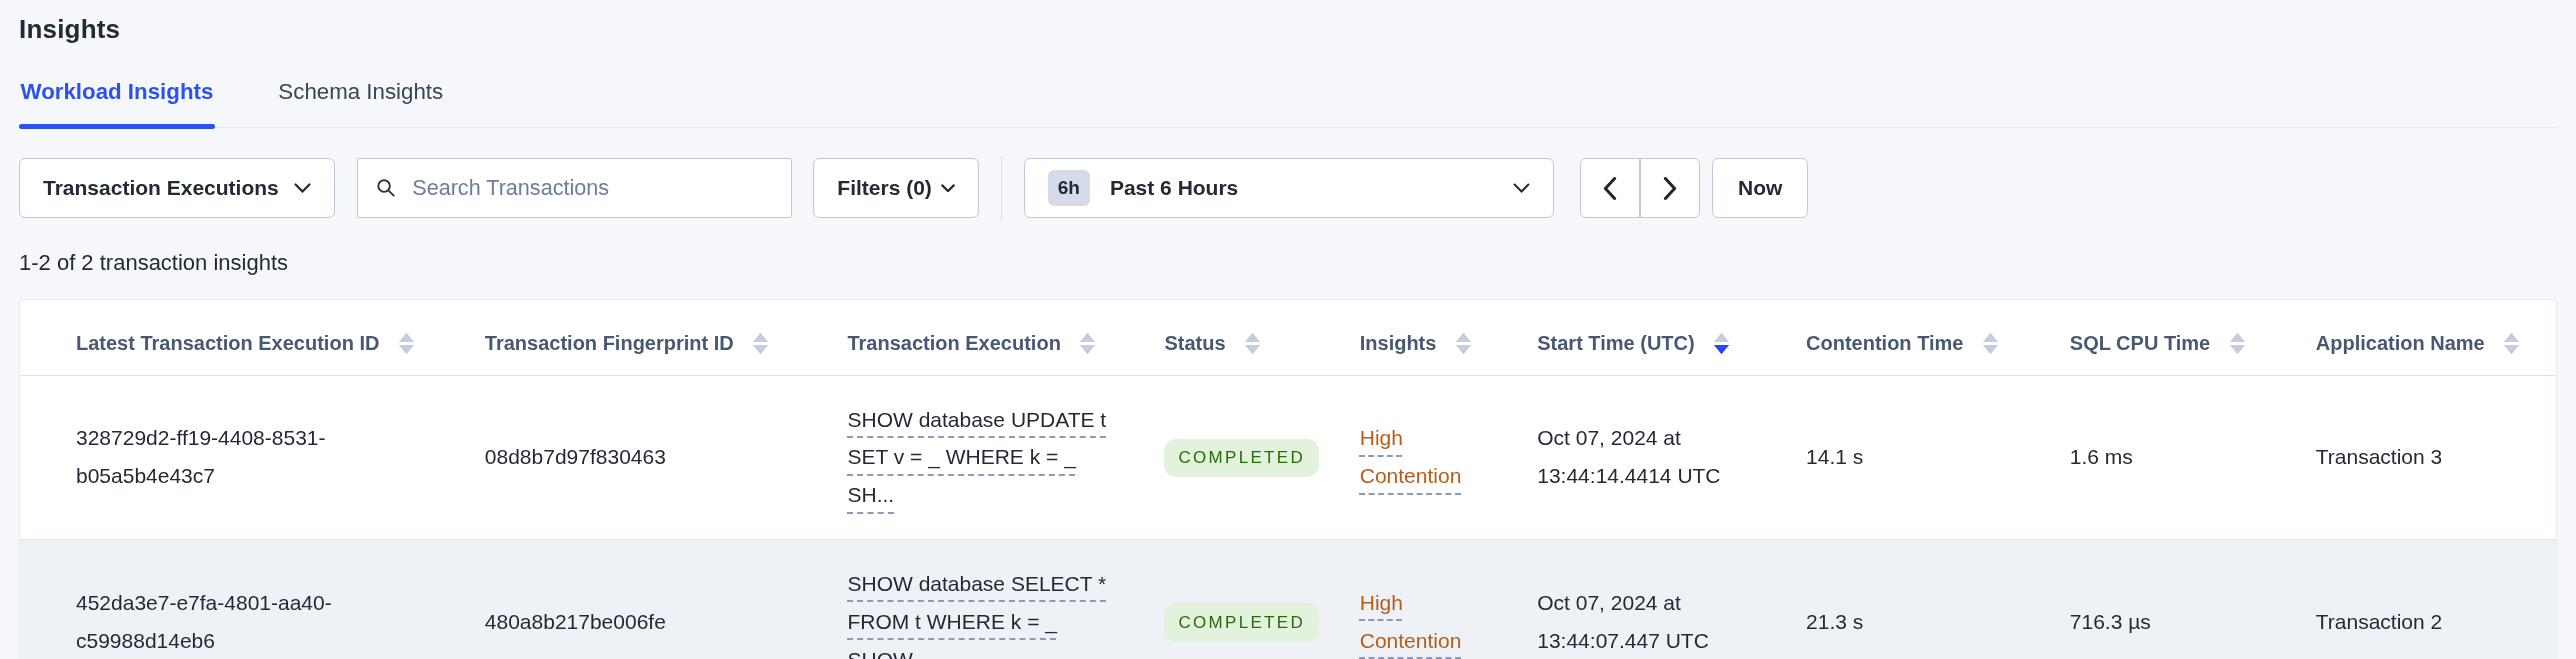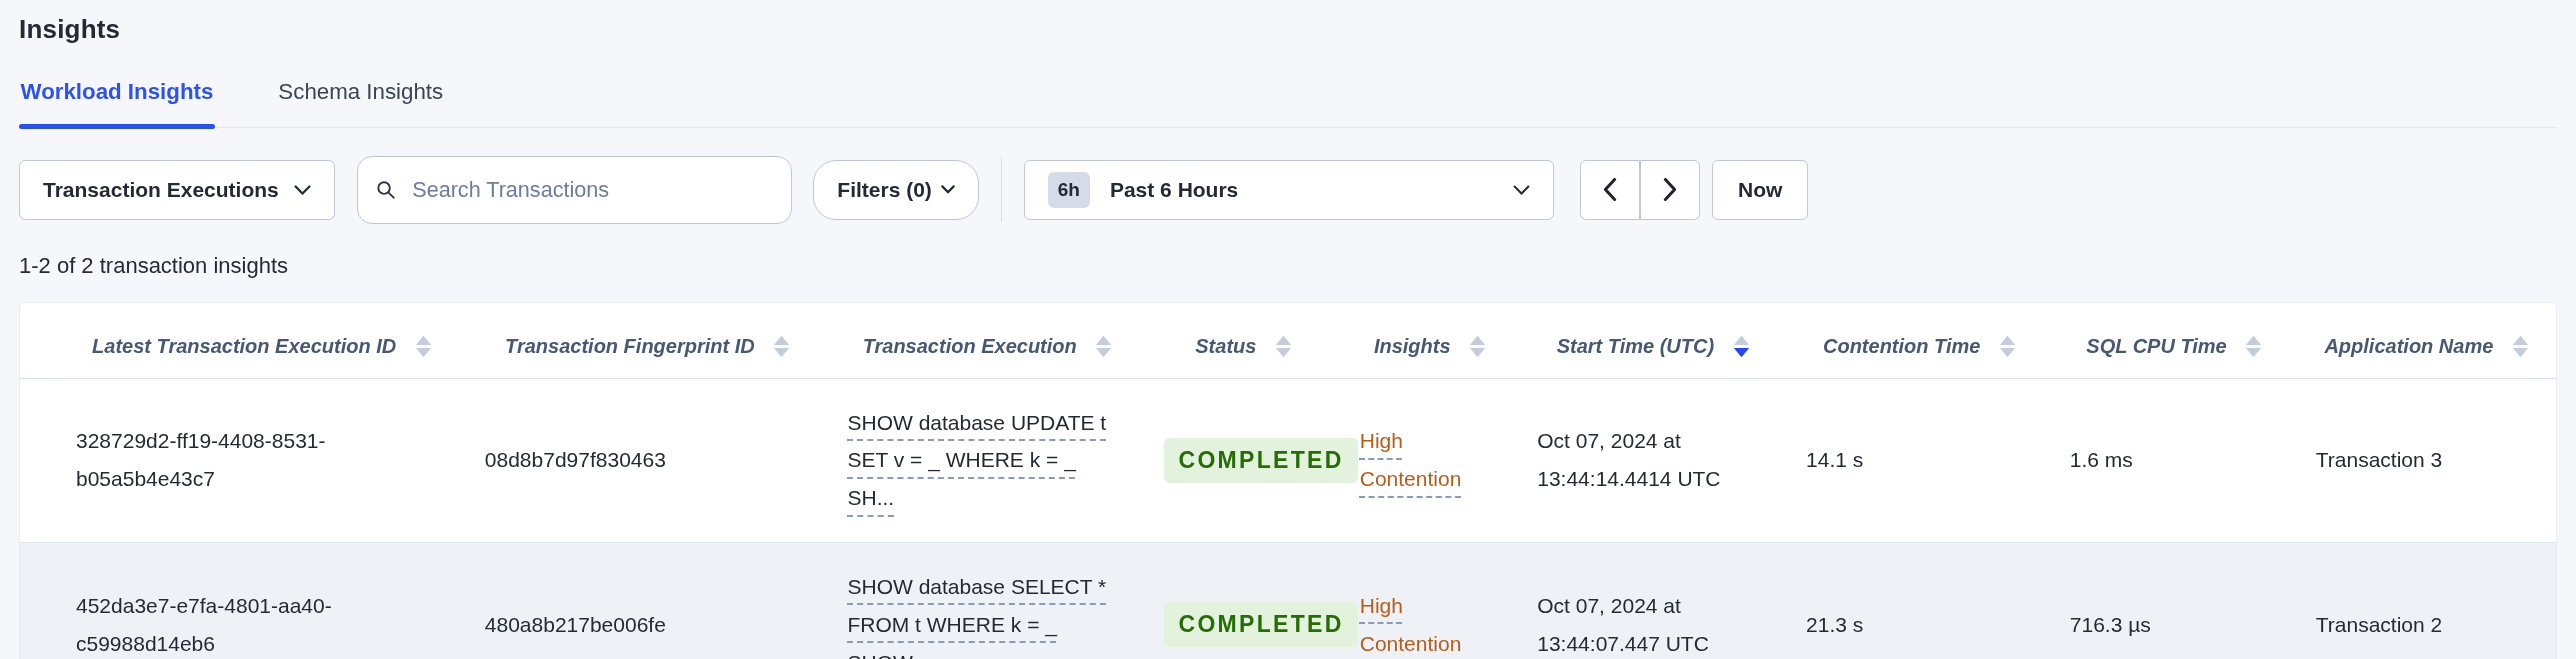--- a/index.html
+++ b/index.html
@@ -42,29 +42,29 @@
 
   
   .toolbar{display:flex;align-items:center;margin-top:28px;}
   .btn{
     height:60px;background:#fff;border:1.5px solid var(--border-btn);border-radius:6.2px;
     display:inline-flex;align-items:center;gap:15.4px;padding:0 23px;
     font-family:inherit;font-size:21px;font-weight:600;color:var(--body-text);cursor:pointer;
   }
   .chev{color:#242a35;flex:none;}
   .searchbox{
-    width:435px;height:68px;margin-left:21.6px;background:#fff;
-    border:1.5px solid var(--border-btn);border-radius:15px;
+    width:435px;height:60px;margin-left:21.6px;background:#fff;
+    border:1.5px solid var(--border-btn);border-radius:2px;
     display:flex;align-items:center;padding:0 18.5px;gap:14px;
   }
   .searchbox input{
     border:none;outline:none;flex:1;font-family:inherit;font-size:21.6px;color:var(--body-text);background:transparent;
   }
   .searchbox input::placeholder{color:#6c7b9e;}
-  .filters-btn{margin-left:21.6px;gap:9.2px;border-radius:23px;}
+  .filters-btn{margin-left:21.6px;gap:9.2px;}
   .vdivider{width:1.5px;height:65px;background:#d8dde8;margin:0 21.6px;}
   .time-picker{width:530px;justify-content:flex-start;gap:20px;}
   .time-picker .chev{margin-left:auto;}
   .time-badge{
     background:#d5dbe8;border-radius:6.2px;padding:7px 10px;
     font-weight:700;font-size:19px;color:var(--body-text);
   }
   .pager{display:flex;margin-left:26px;}
   .pager button{
     width:60px;height:60px;background:#fff;border:1.5px solid var(--border-btn);
@@ -80,21 +80,21 @@
   .card{
     margin-top:23px;background:#fff;border:0.8px solid #e7ebf2;border-bottom:none;
     border-radius:4.6px 4.6px 0 0;height:385px;overflow:hidden;
   }
   table{width:100%;border-collapse:collapse;table-layout:fixed;}
   thead th{
     padding:32px 18.5px 20px 18.5px;border-bottom:1.5px solid #dce2ec;
     font-size:20px;font-weight:700;color:var(--header-text);text-align:left;vertical-align:middle;
   }
   thead th:first-child{padding-left:56px;}
-  .th-inner{display:flex;align-items:center;justify-content:center;gap:18.5px;font-style:italic;}
+  .th-inner{display:flex;align-items:center;justify-content:flex-start;gap:18.5px;}
   .th-label{
     white-space:nowrap;overflow:hidden;
     text-decoration:underline dashed #9aa6bf;
     text-underline-offset:11.6px;text-decoration-thickness:1.5px;
   }
   .sort-icon .tri{fill:#c5ccdc;}
   th.sort-desc .sort-icon .tri-down{fill:var(--sort-active);}
 
   tbody td{
     padding:25px 18.5px;border-bottom:1.5px solid var(--border-table);
@@ -109,22 +109,22 @@
     text-decoration:underline dashed var(--dash);
     text-underline-offset:10px;text-decoration-thickness:1.5px;
   }
   .insight-link{
     color:var(--insight-orange);cursor:pointer;
     text-decoration:underline dashed var(--dash);
     text-underline-offset:10px;text-decoration-thickness:1.5px;
   }
   .status-badge{
     display:inline-block;background:var(--badge-green-bg);color:var(--badge-green-text);
-    font-size:23px;font-weight:700;letter-spacing:2.3px;line-height:1;
-    padding:10.8px 14px;border-radius:6px;white-space:nowrap;
+    font-size:17px;font-weight:400;letter-spacing:2.3px;line-height:1;
+    padding:10.8px 14px;border-radius:12px;white-space:nowrap;
   }
 </style>
 </head>
 <body>
 
 <div class="page">
 
   <h1 class="page-title">Insights</h1>
 
   <div class="tabs">

